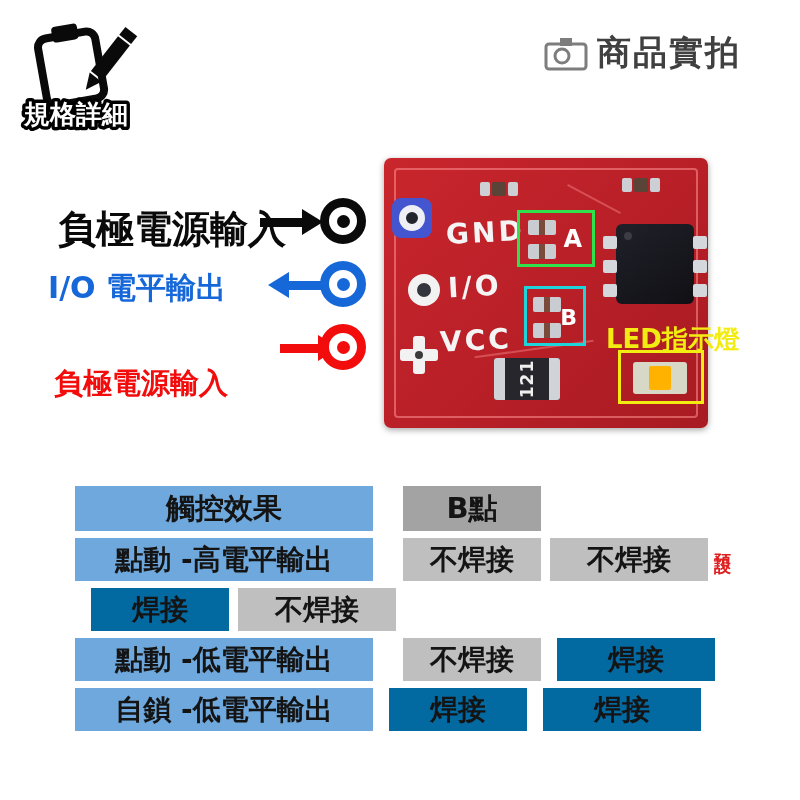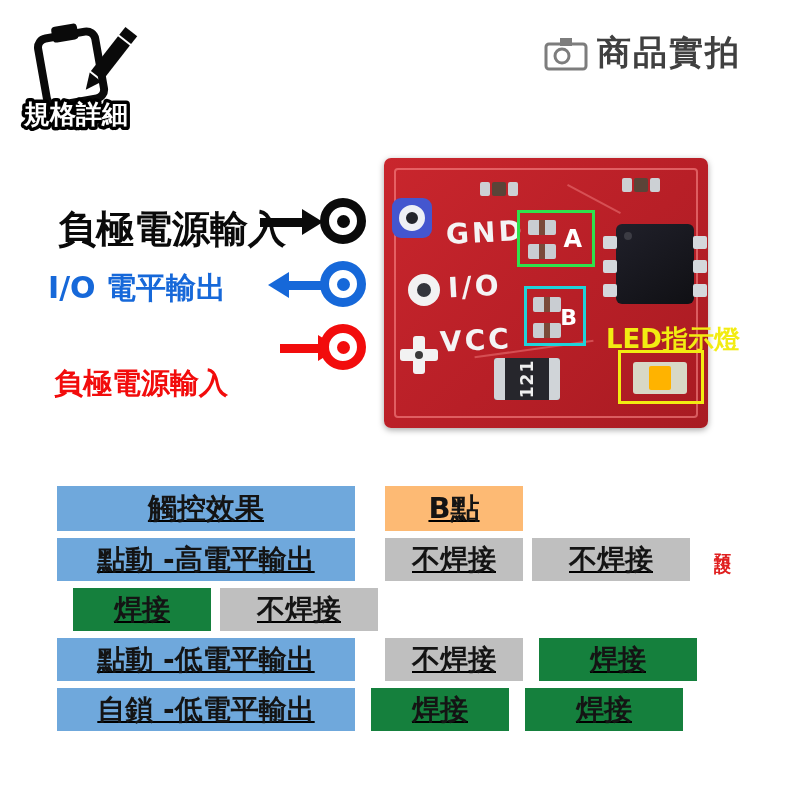--- a/index.html
+++ b/index.html
@@ -95,29 +95,29 @@
 
   .smd { position:absolute; display:flex; align-items:center; gap:2px; }
   .smd .p { width:10px; height:14px; background:#ccd0d4; border-radius:2px; }
   .smd .b { width:14px; height:14px; background:#5a4438; border-radius:2px; }
   .smd-1 { left:96px; top:24px; } .smd-2 { left:238px; top:20px; }
 
   .watermark { position:absolute; left:48px; top:212px; font-size:30px; font-weight:bold;
                color:rgba(255,255,255,.28); letter-spacing:4px; }
 
   
-  .cfg-table { position:absolute; left:57px; top:486px; width:650px;text-decoration:underline; }
+  .cfg-table { position:absolute; left:75px; top:486px; width:650px; }
   .trow { display:flex; height:43px; margin-bottom:7px; }
   .trow.thead { height:45px; }
   .cell { display:flex; align-items:center; justify-content:center;
           font-weight:bold; font-size:28px; color:#141414; }
   .thead .cell { font-size:29px; }
   .c1 { width:298px; } .c2 { width:138px; margin-left:30px; } .c3 { width:158px; margin-left:9px; }
-  .bg-blue { background:#6FA8DC; } .bg-cyan { background:#fdba74; } .bg-green { background:#00E23F; }
-  .bg-gray { background:#BFBFBF; } .bg-yellow { background:#15803d;margin-left:16px; }
+  .bg-blue { background:#6FA8DC; } .bg-cyan { background:#a3a3a3; } .bg-green { background:#00E23F; }
+  .bg-gray { background:#BFBFBF; } .bg-yellow { background:#0369a1;margin-left:16px; }
 
   .default-note { position:absolute; left:712px; top:540px; writing-mode:vertical-rl;
                   color:#e02020; font-size:17px; font-weight:bold; letter-spacing:3px; }
 </style>
 </head>
 <body>
 
 <div id="stage">
 
   <svg class="spec-icon" width="120" height="92" viewBox="0 0 120 92">

